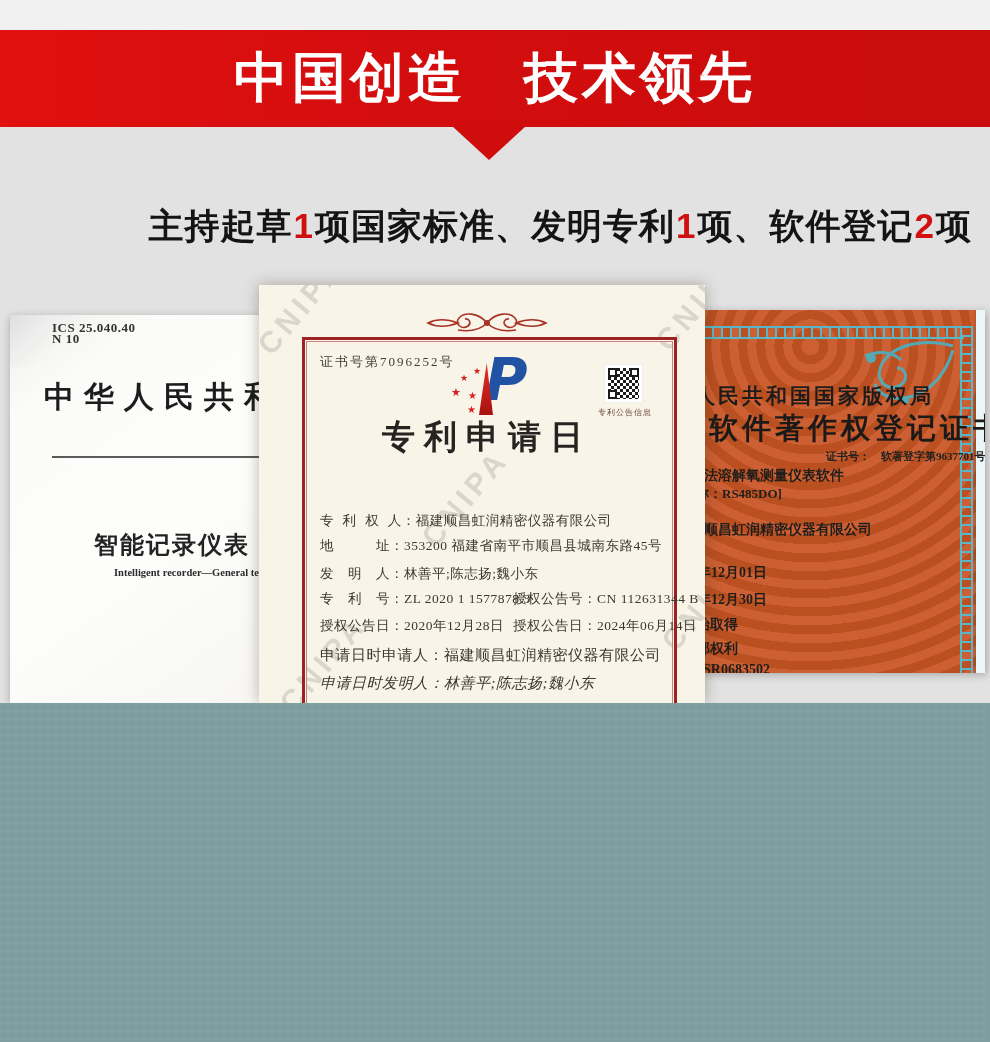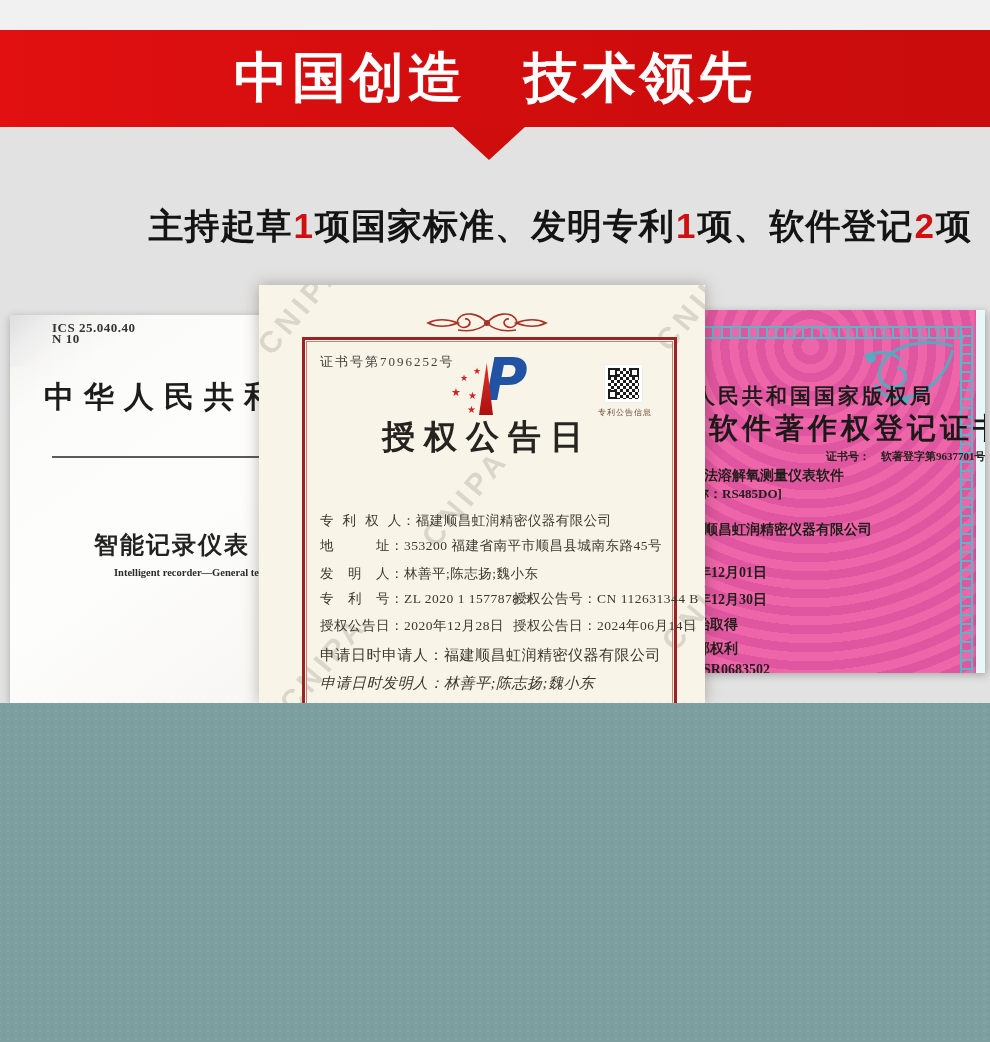--- a/index.html
+++ b/index.html
@@ -69,21 +69,21 @@
   .qr-eye.tl { left:0; top:0; } .qr-eye.tr { right:0; top:0; } .qr-eye.bl { left:0; bottom:0; }
   .qr-caption { position:absolute; left:338px; top:122px; width:56px; text-align:center; font-size:8px;
                 color:#6b4434; letter-spacing:1px; }
   .patent-title { position:absolute; left:53px; top:130px; width:350px; text-align:center; font-size:33px;
                   font-weight:700; color:#262320; letter-spacing:9px; white-space:nowrap; }
   .pline { position:absolute; left:61px; font-size:13.5px; color:#3d382f; white-space:nowrap; letter-spacing:.5px; }
   .pline .col2 { position:absolute; left:193px; }
   .pline-sm { font-size:15px; }
 
   
-  .soft { left:694px; top:310px; width:291px; height:363px; z-index:2; background:#ec4899;
+  .soft { left:694px; top:310px; width:291px; height:363px; z-index:2; background:#c2410c;
           box-shadow:2px 2px 8px rgba(0,0,0,0.25); font-family:"Liberation Serif", serif; }
   .soft-sheen { position:absolute; inset:0;
                 background:repeating-radial-gradient(circle at 40% 10%, rgba(255,255,255,0.16) 0 9px, rgba(120,205,215,0.10) 9px 18px); }
   .greek-h { position:absolute; left:0; top:16px; width:270px; height:13px;
              border-top:2px solid #58b6c6; border-bottom:2px solid #58b6c6;
              background:repeating-linear-gradient(90deg,#58b6c6 0 2px, rgba(0,0,0,0) 2px 9px); }
   .greek-v { position:absolute; right:12px; top:16px; width:13px; height:377px;
              border-left:2px solid #58b6c6; border-right:2px solid #58b6c6;
              background:repeating-linear-gradient(180deg,#58b6c6 0 2px, rgba(0,0,0,0) 2px 9px); }
   .soft-edge { position:absolute; right:0; top:0; width:9px; height:100%; background:#e9f7f9;
@@ -191,21 +191,21 @@
 
     <div class="qr">
       <div class="qr-inner">
         <div class="qr-eye tl"></div>
         <div class="qr-eye tr"></div>
         <div class="qr-eye bl"></div>
       </div>
     </div>
     <div class="qr-caption">专利公告信息</div>
 
-    <div class="patent-title">授权公告日</div>
+    <div class="patent-title">专利申请日</div>
 
     <div class="pline" style="top:227px;font-family:Liberation Mono, monospace;">专 利 权 人：福建顺昌虹润精密仪器有限公司</div>
     <div class="pline" style="top:252px;text-align:center;">地　　　址：353200 福建省南平市顺昌县城南东路45号</div>
     <div class="pline" style="top:280px;">发　明　人：林善平;陈志扬;魏小东</div>
     <div class="pline" style="top:305px;">
       <span>专　利　号：ZL 2020 1 1577878.3</span>
       <span class="col2">授权公告号：CN 112631344 B</span>
     </div>
     <div class="pline" style="top:332px;">
       <span>授权公告日：2020年12月28日</span>

